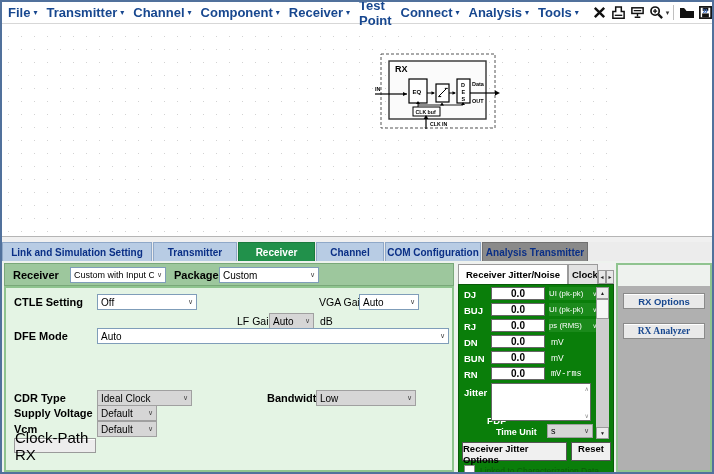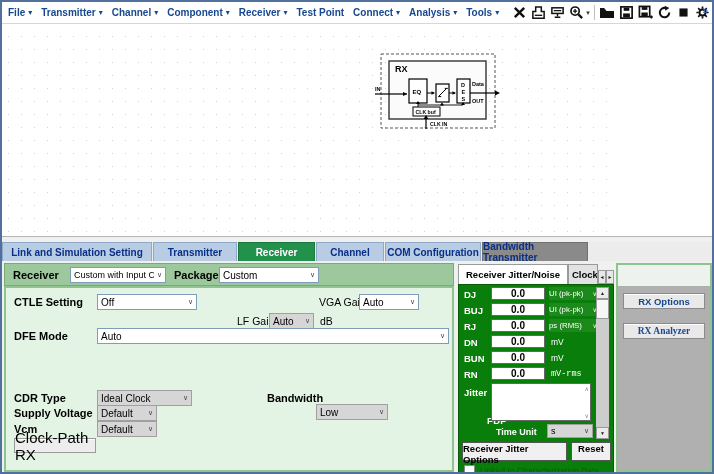--- a/index.html
+++ b/index.html
@@ -3,21 +3,21 @@
 <meta charset="utf-8">
 <style>
   * { margin:0; padding:0; box-sizing:border-box; }
   html,body { width:714px; height:474px; font-family:"Liberation Sans", sans-serif; background:#fff; }
   .window { position:relative; width:714px; height:474px; border:2px solid #51719c; background:#fff; overflow:hidden; }
 
   
   .menubar { position:absolute; left:0; top:0; width:710px; height:22px; background:#fff;
              border-bottom:1px solid #d7d7d7; display:flex; align-items:center; padding-left:6px; }
   .mitem { display:flex; align-items:center; margin-right:9px; cursor:default; }
-  .mlabel { font-size:10px; font-weight:bold; color:#17478f; }
+  .mlabel { font-size:13px; font-weight:bold; color:#17478f; }
   .mcaret { font-size:8px; color:#17478f; margin-left:3px; }
   .tbwrap { display:flex; align-items:center; margin-left:2px; }
   .tbicon { width:17px; height:17px; display:flex; align-items:center; justify-content:center; margin:0 1px; }
   .tbsep { width:1px; height:15px; background:#c0c0c0; margin:0 3px; }
   .tbcaret { font-size:7px; color:#333; margin:0 1px 0 0; }
   .overflow { position:absolute; right:4px; top:3px; font-size:10px; font-weight:bold; color:#3a6bbf; }
 
   
   .canvas { position:absolute; left:0; top:28px; width:612px; height:212px; background:#fff;
             background-image:radial-gradient(circle, #d2d2d2 0.8px, transparent 1px);
@@ -257,21 +257,21 @@
     <div class="tab active" style="width:77px">
         <span>Receiver</span>
       </div>
     <div class="tab" style="width:68px">
         <span>Channel</span>
       </div>
     <div class="tab" style="width:96px">
         <span>COM Configuration</span>
       </div>
     <div class="tab gray" style="width:106px">
-        <span>Bandwidth Transmitter</span>
+        <span>Analysis Transmitter</span>
       </div>
   </div>
 
   <div class="bottom">
 
     <div class="leftpanel">
       <div class="lp-header">
         <span class="lp-title">Receiver</span>
         <span class="sel" style="left:65px; top:3px; width:96px; position:absolute;">
           <span class="sel-text" style="font-size:9px">Custom with Input Clock</span>
@@ -304,21 +304,21 @@
         <span class="sel" style="left:91px; top:40px; width:352px;">
           <span class="sel-text">Auto</span>
           <span class="sel-caret">∨</span>
         </span>
         <span class="flabel" style="left:8px; top:104px;">CDR Type</span>
         <span class="sel dis" style="left:91px; top:102px; width:95px;">
           <span class="sel-text">Ideal Clock</span>
           <span class="sel-caret">∨</span>
         </span>
         <span class="flabel" style="left:261px; top:104px;">Bandwidth</span>
-        <span class="sel dis" style="left:310px; top:116px; width:72px;">
+        <span class="sel dis" style="left:310px; top:102px; width:100px;">
           <span class="sel-text">Low</span>
           <span class="sel-caret">∨</span>
         </span>
         <span class="flabel" style="left:8px; top:119px;">Supply Voltage</span>
         <span class="sel dis" style="left:91px; top:117px; width:60px;">
           <span class="sel-text">Default</span>
           <span class="sel-caret">∨</span>
         </span>
         <span class="flabel" style="left:8px; top:135px;">Vcm</span>
         <span class="sel dis" style="left:91px; top:133px; width:60px;">

